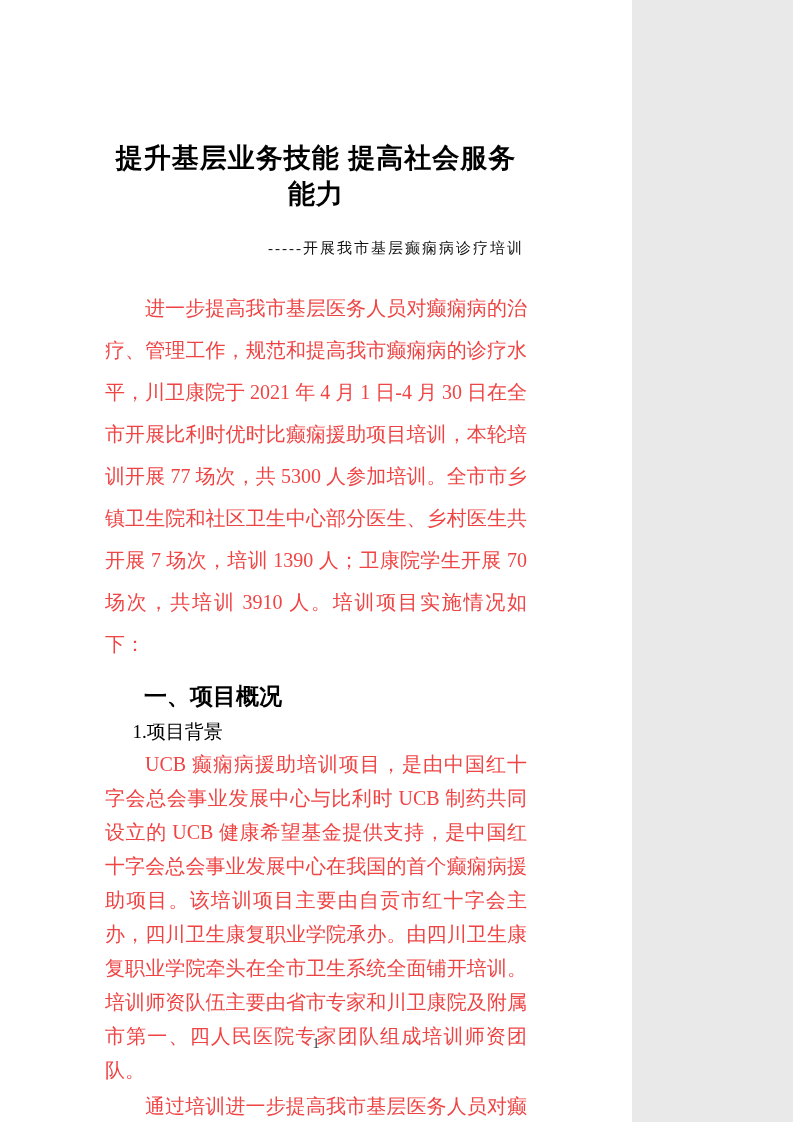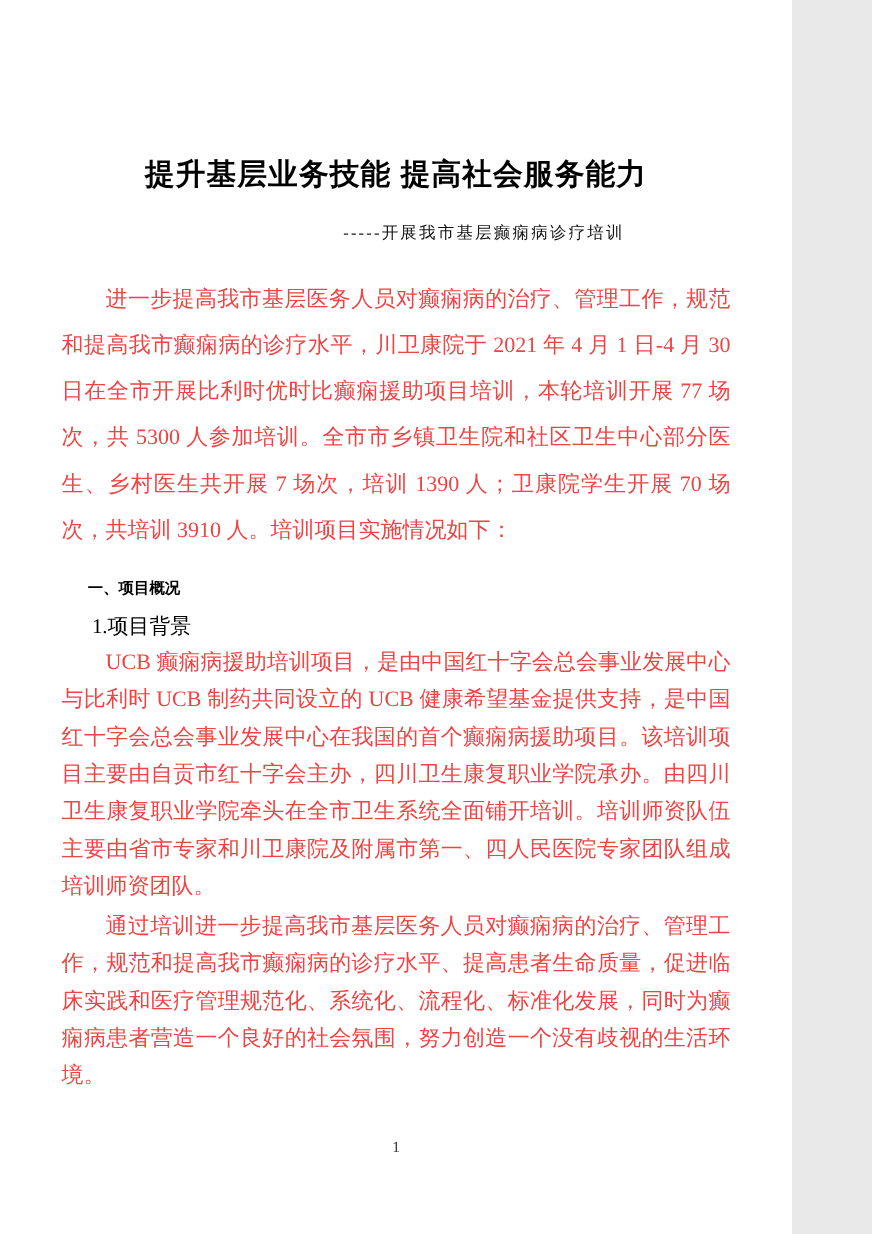--- a/index.html
+++ b/index.html
@@ -3,25 +3,25 @@
 <meta charset="utf-8">
 <style>
   * { margin: 0; padding: 0; box-sizing: border-box; }
   html, body { background: #e9e9e9; }
   body {
     font-family: "Liberation Serif", serif;
     color: #000000;
   }
   .page {
     position: relative;
-    width: 720px;
+    width: 632px;
     height: 1122px;
     background: #ffffff;
     overflow: hidden;
-    padding: 0 56px;
+    padding: 0 105px;
   }
   .doc-title {
     margin-top: 140px;
     text-align: center;
     font-family: "Liberation Sans", sans-serif;
     font-weight: bold;
     font-size: 27px;
     line-height: 36px;
     letter-spacing: 1px;
     color: #000000;
@@ -46,21 +46,21 @@
     line-height: 42px;
   }
   .para.tight {
     line-height: 34px;
   }
   .section-heading {
     margin-top: 15px;
     text-indent: 1.7em;
     font-family: "Liberation Sans", sans-serif;
     font-weight: bold;
-    font-size: 14px;
+    font-size: 23px;
     line-height: 32px;
     color: #000000;
   }
   .sub-heading {
     margin-top: 5px;
     text-indent: 1.45em;
     font-weight: normal;
     font-size: 19px;
     line-height: 30px;
     color: #000000;

